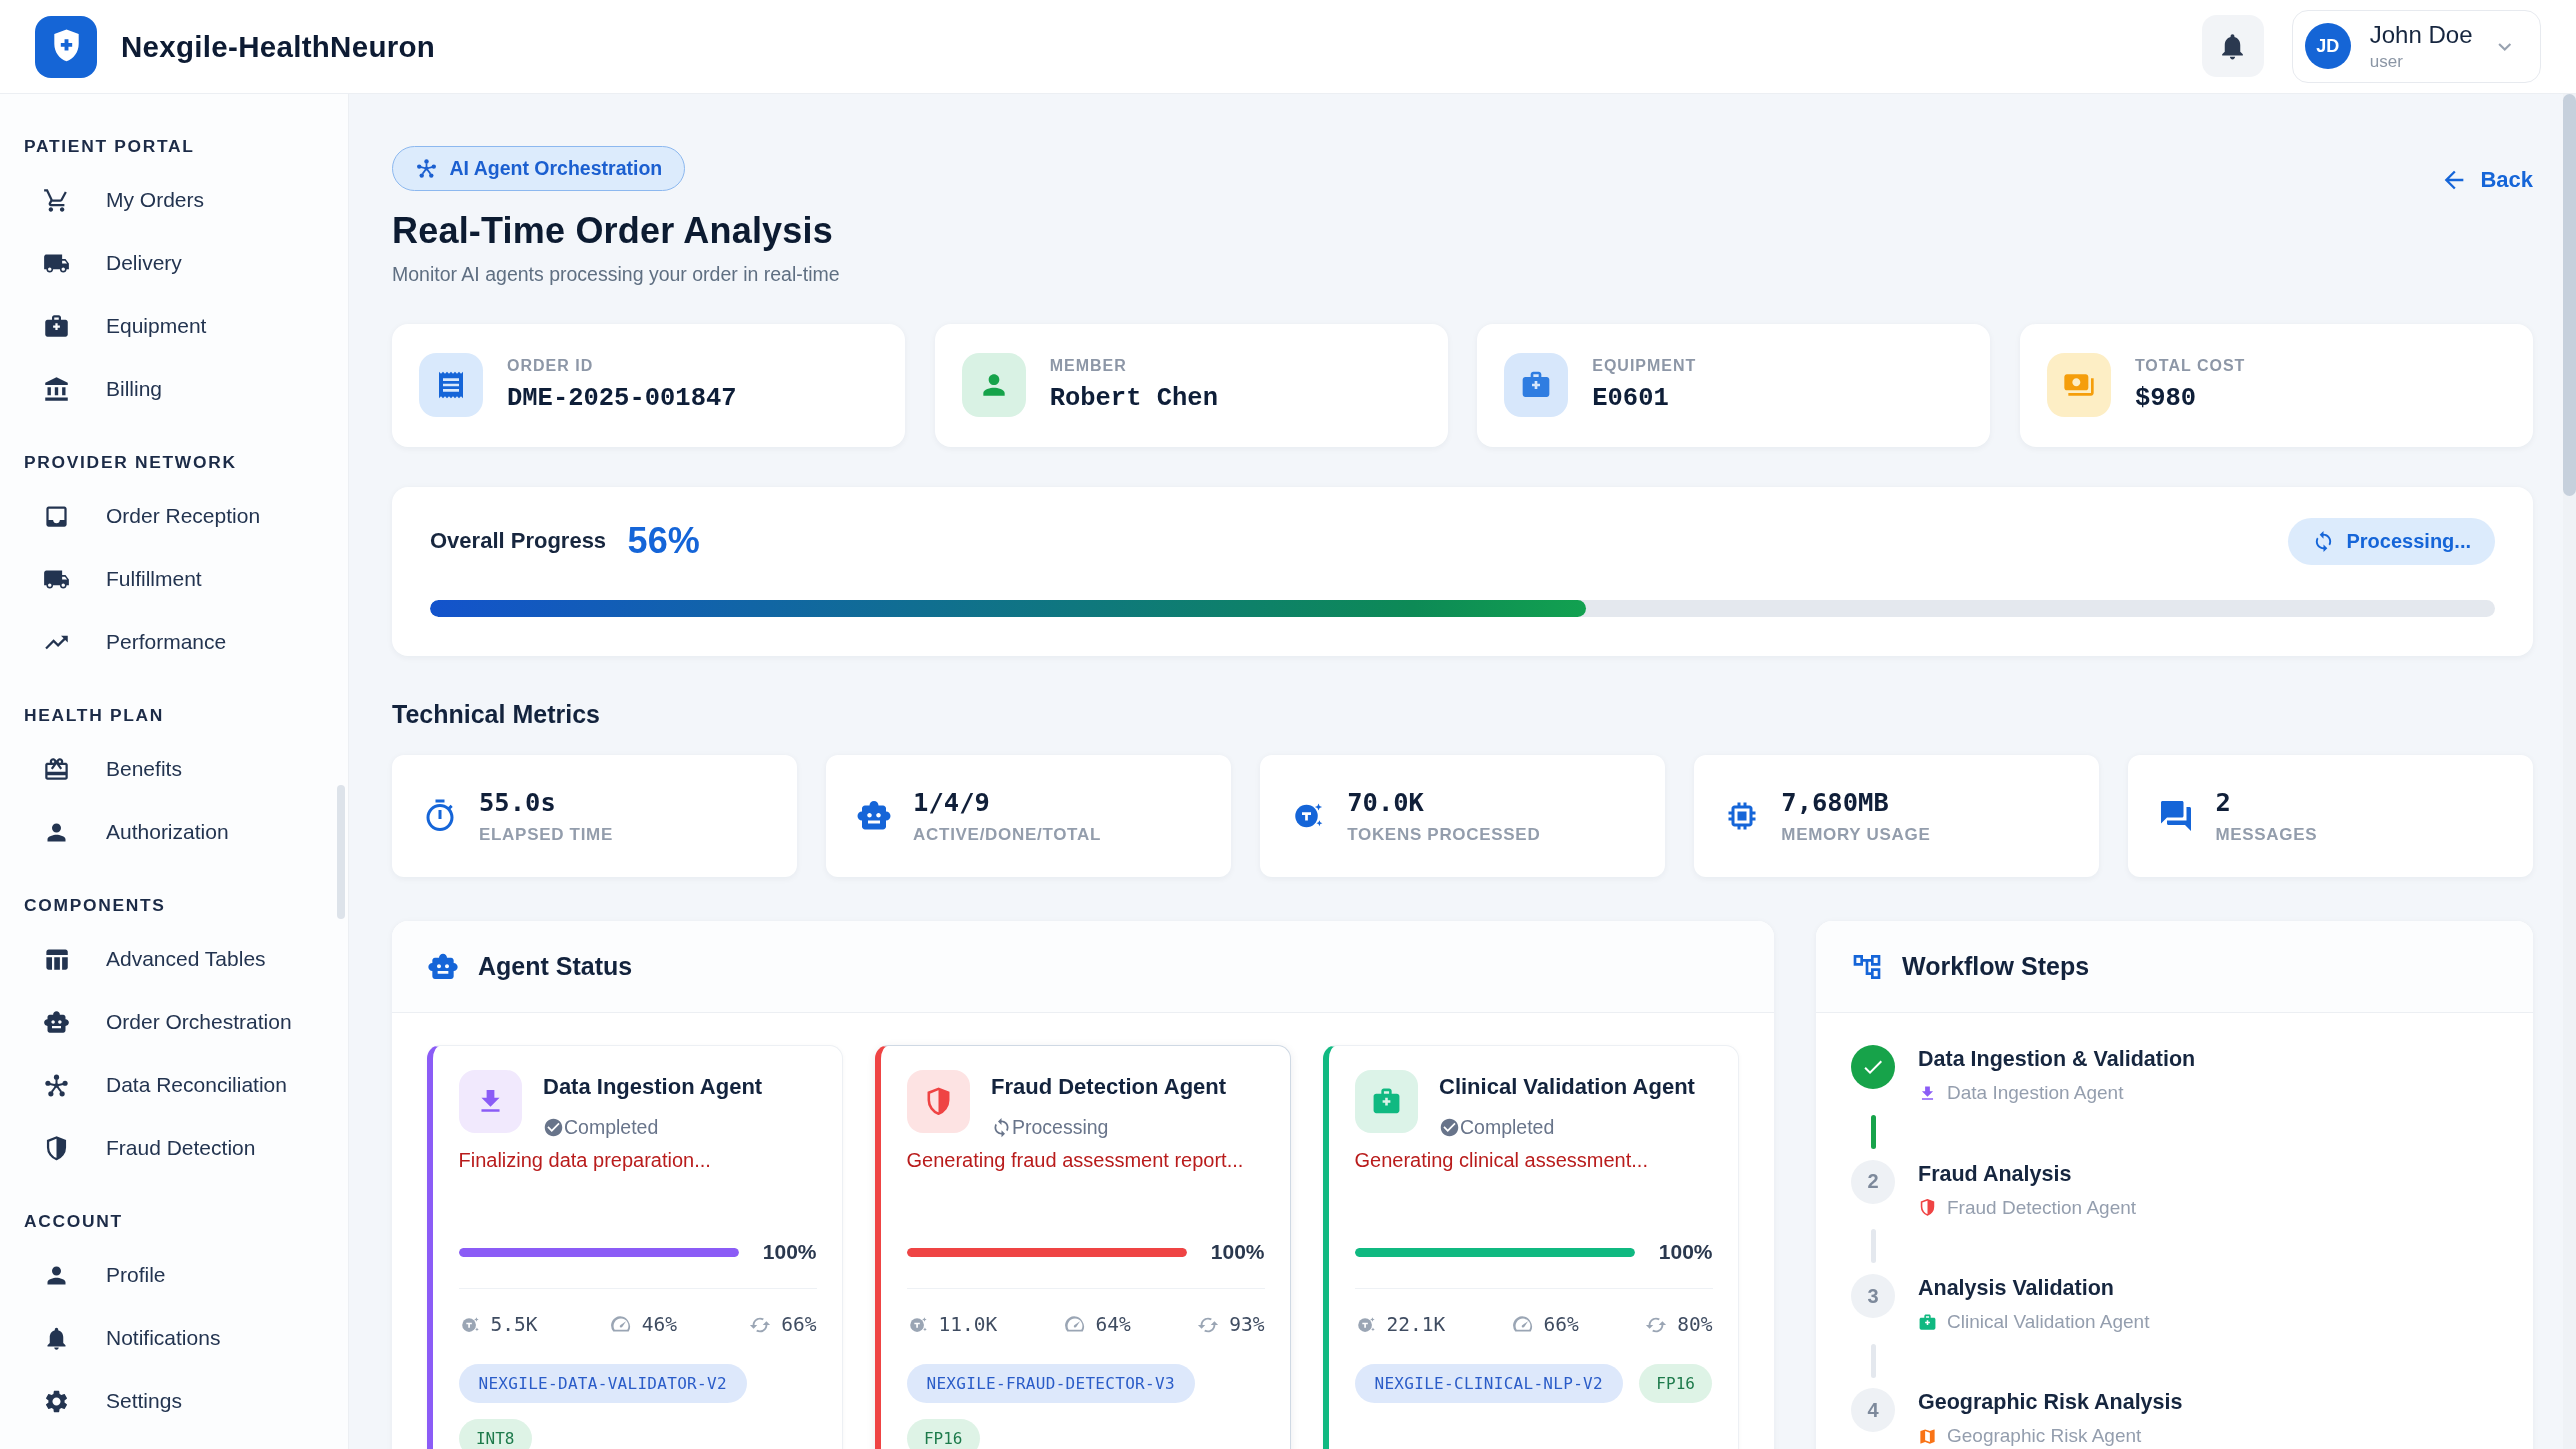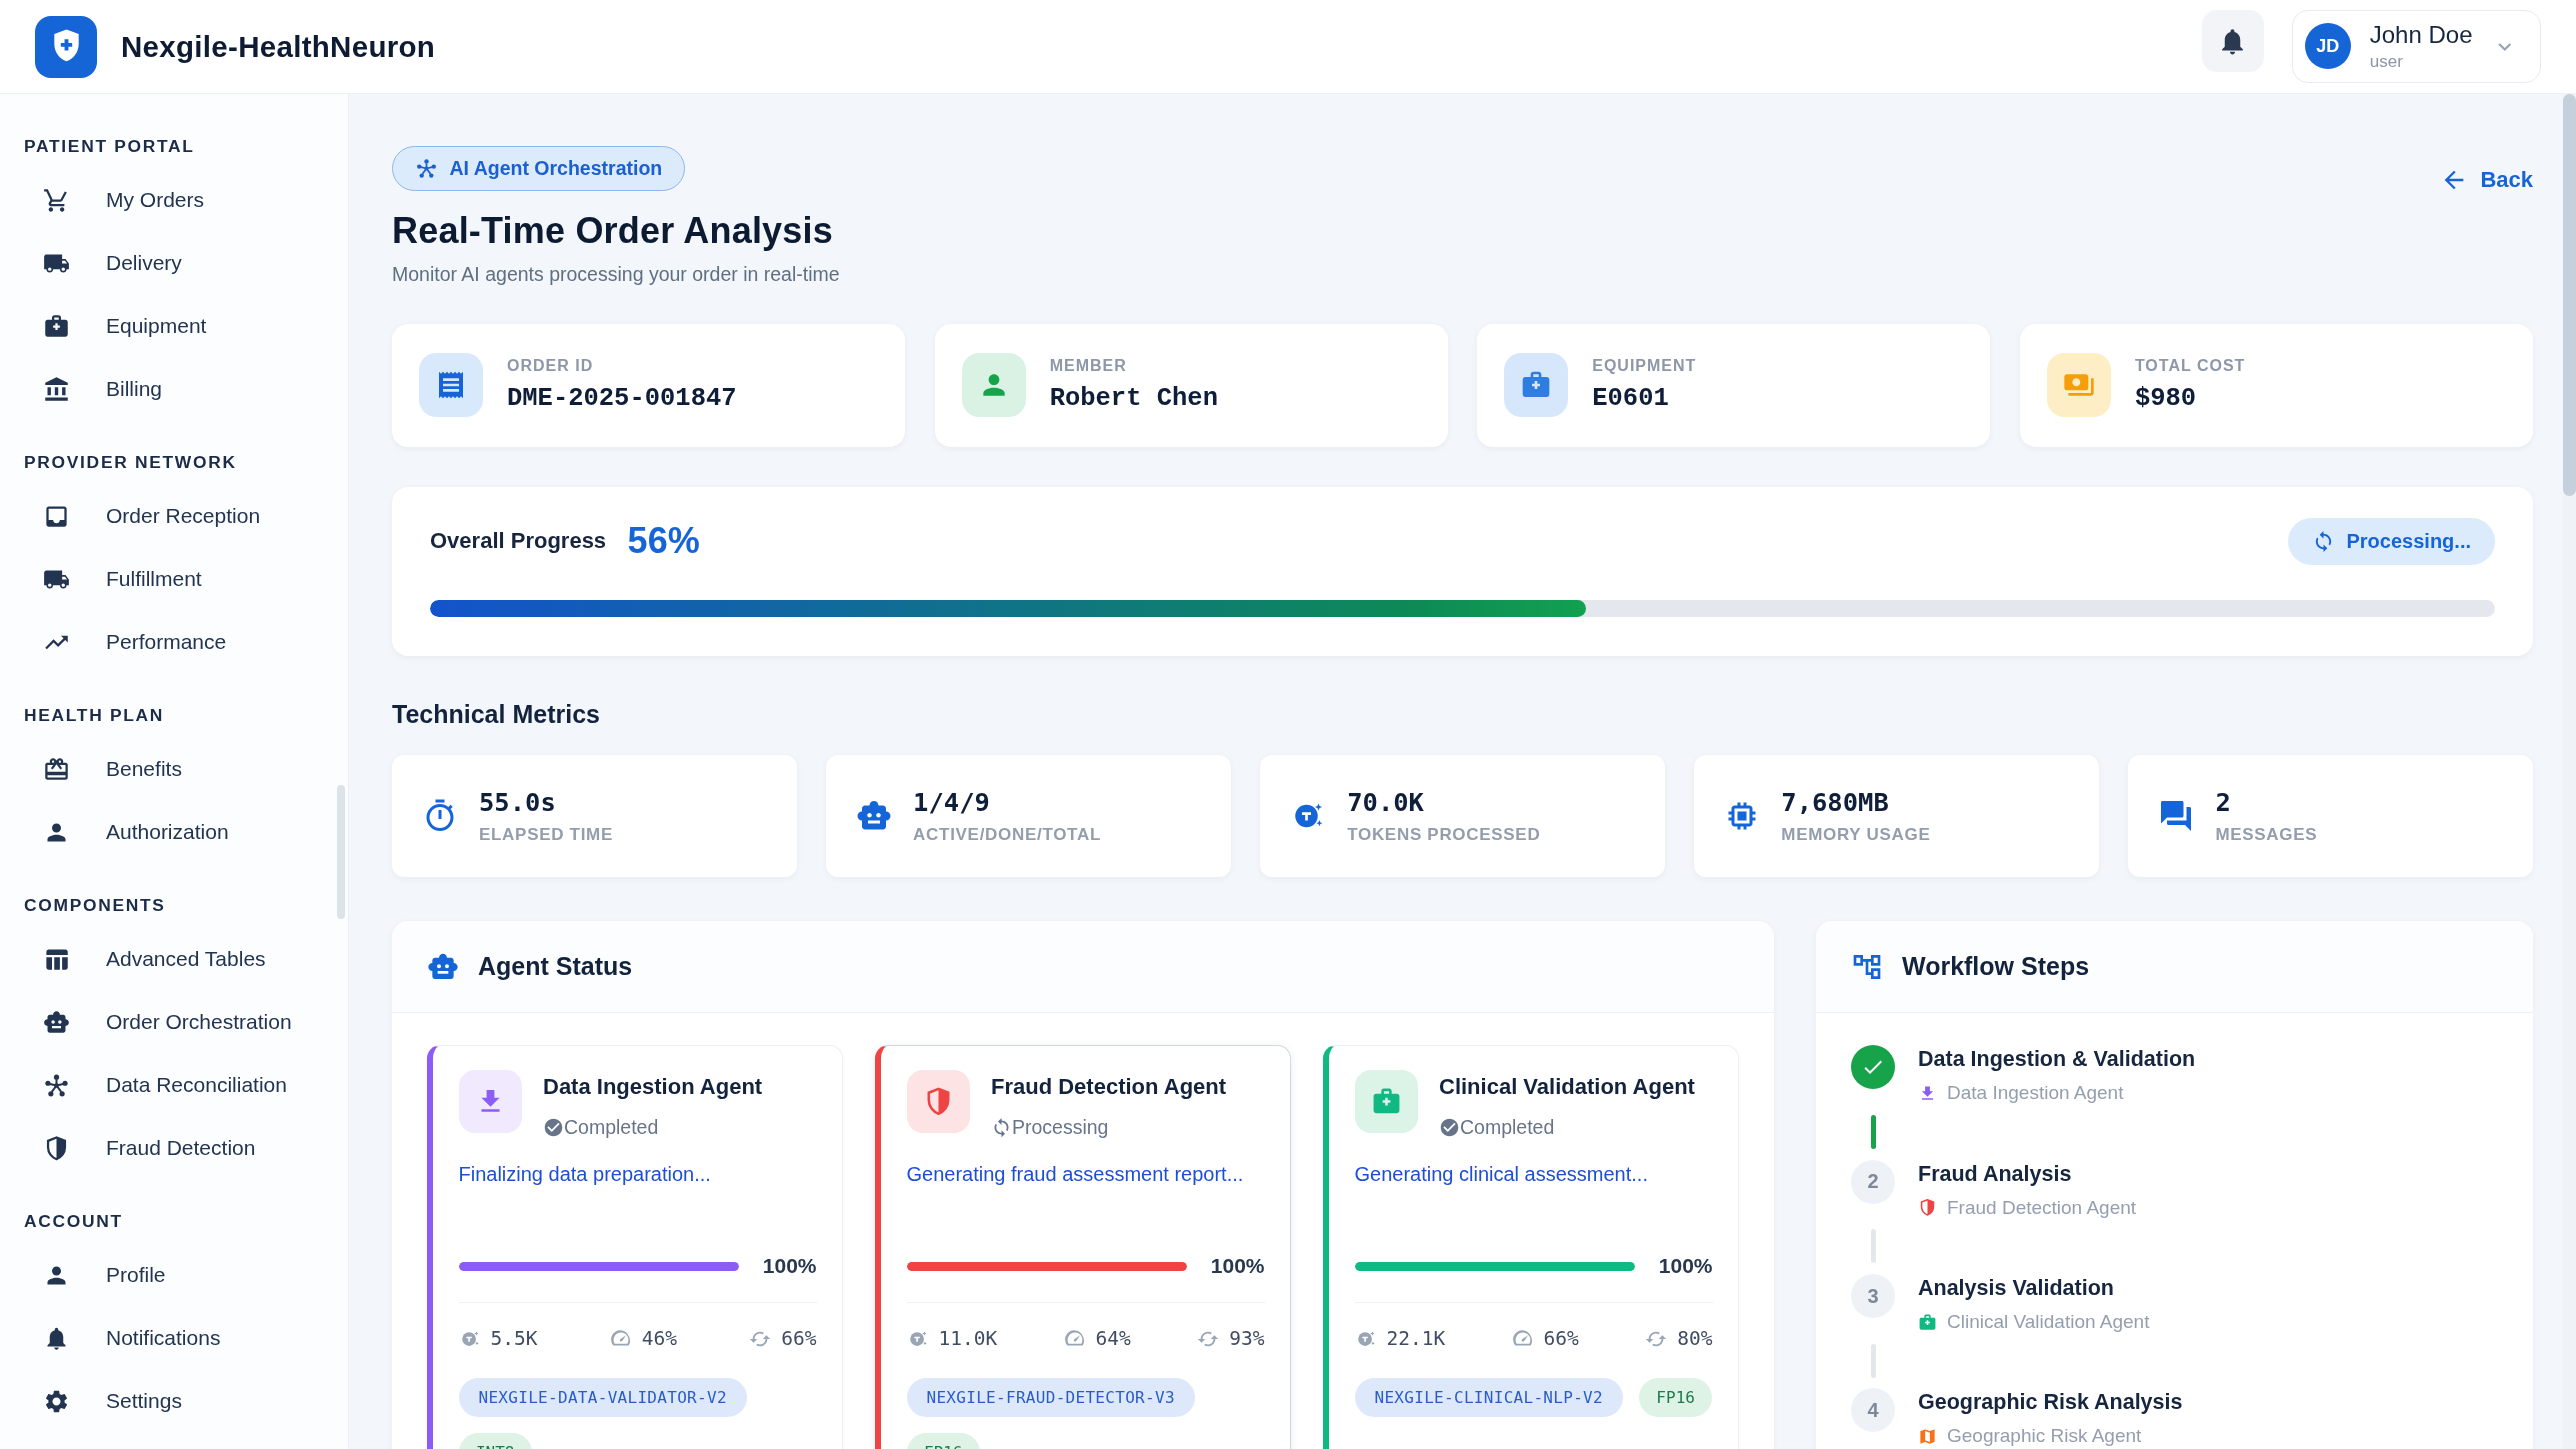--- a/index.html
+++ b/index.html
@@ -18,21 +18,21 @@
     display:flex; align-items:center; justify-content:space-between;
     padding:0 35px;
   }
   .brand { display:flex; align-items:center; gap:24px; }
   .logo {
     width:62px; height:62px; border-radius:16px; background:#1565d6;
     display:flex; align-items:center; justify-content:center;
   }
   .logo svg { width:39px; height:39px; }
   .brand-title { font-size:29.5px; font-weight:bold; color:#0d1b33; letter-spacing:0.3px; }
-  .header-right { display:flex; align-items:flex-start; gap:28px; }
+  .header-right { display:flex; align-items:center; gap:28px; }
   .bell-btn {
     width:62px; height:62px; border-radius:14.8px; background:#f2f4f7; border:none;
     display:flex; align-items:center; justify-content:center; color:#2b3950; cursor:pointer;
   }
   .bell-btn .ic { width:31px; height:31px; }
   .user-pill {
     display:flex; align-items:center; gap:19px; background:#fff;
     border:1.3px solid #e7eaef; border-radius:16px; padding:9.4px 23px 9.4px 12px; cursor:pointer;
   }
   .avatar {
@@ -119,21 +119,21 @@
     background:#fff; border:1.3px solid #edf0f4; border-left:6px solid #ccc;
     border-radius:13.4px; padding:24px 25.5px; box-shadow:0 1.3px 5.4px rgba(20,30,55,.04);
   }
   .agent-card.active { border-color:#cfd9e4; box-shadow:0 2.7px 9.4px rgba(20,30,55,.08); }
   .agent-head { display:flex; gap:21.5px; align-items:flex-start; }
   .abox { width:63px; height:63px; border-radius:16px; flex:none; display:flex; align-items:center; justify-content:center; }
   .abox .ic { width:31px; height:31px; }
   .aname { font-size:22px; font-weight:bold; color:#13233d; padding-top:4px; }
   .astatus { display:flex; align-items:center; margin-top:16px; color:#68748a; font-size:19.5px; }
   .astatus .ic { width:21px; height:21px; color:#68748a; }
-  .abody { margin-top:24px; font-size:20px; color:#1d4ed8; height:91px; }
+  .abody { margin-top:10px; font-size:20px; color:#b91c1c; height:91px; }
   .aprog { display:flex; align-items:center; gap:24px;justify-content:space-between; }
   .abar { flex:1; height:9.4px; border-radius:4.7px; background:#e7ebf0; overflow:hidden; }
   .abar-fill { height:100%; border-radius:4.7px; }
   .apct { font-size:21px; color:#2a384e; font-weight:600; }
   .adiv { border-top:1.3px solid #eef1f5; margin-top:24px; }
   .astats { display:flex; justify-content:space-between; margin-top:24px; }
   .stat { display:flex; align-items:center; gap:10px; font-family:"DejaVu Sans Mono",monospace; font-size:19.5px; color:#3f4c61; }
   .stat .ic { width:22px; height:22px; color:#9aa5b4; }
   .abadges { display:flex; gap:16px; margin-top:28px; align-items:center; flex-wrap:wrap; }
   .model-badge { background:#dde8fb; color:#2a5cc8; font-family:"DejaVu Sans Mono",monospace; font-size:16px; padding:10px 20px; border-radius:670px; letter-spacing:0.3px; white-space:nowrap; }

